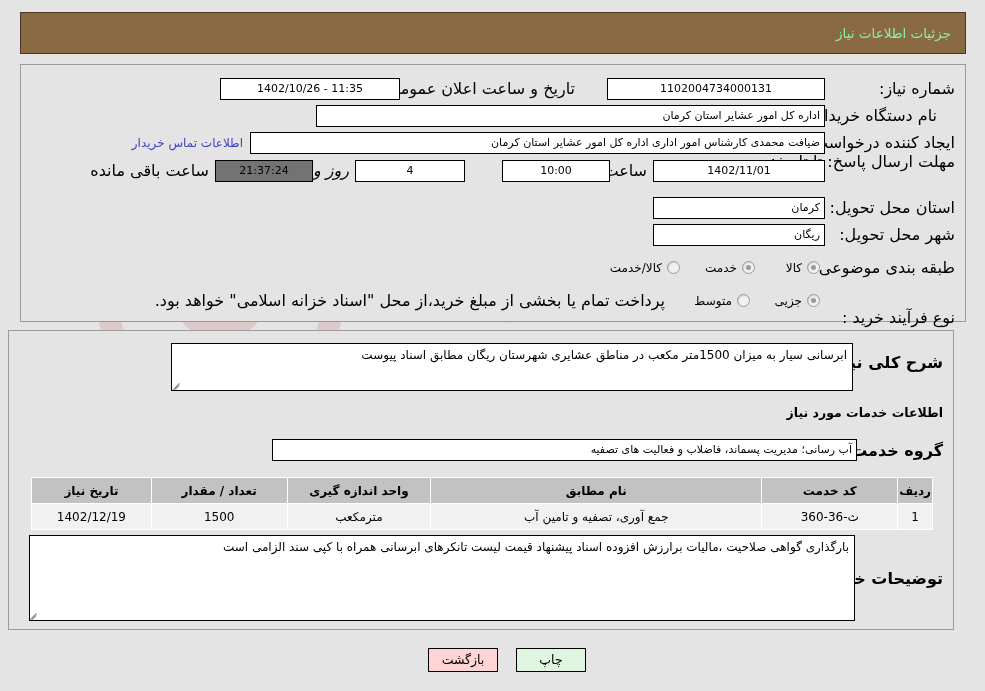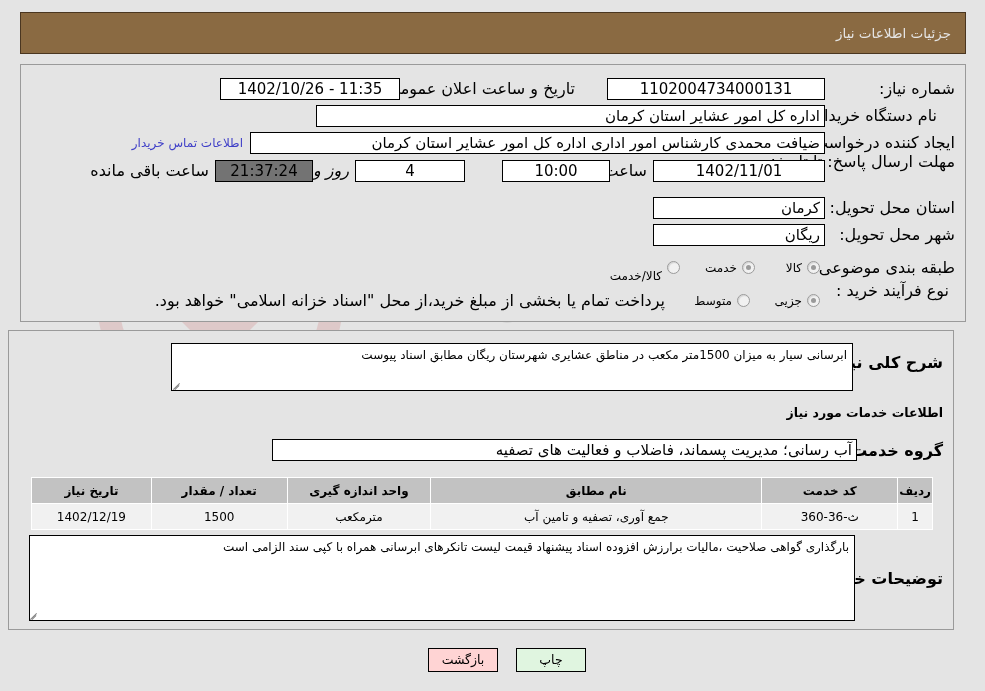--- a/index.html
+++ b/index.html
@@ -39,21 +39,21 @@
   
   #header-bar {
     position: absolute;
     left: 20px; top: 12px;
     width: 946px; height: 42px;
     background: #8a6a42;
     border: 1px solid #4a3620;
     z-index: 2;
   }
   #header-bar .title {
-    color: #e5e5e5;
+    color: #86efac;
     font-size: 13.5px;
     line-height: 40px;
     padding-left: 0;
     padding-right: 0;
     margin-right: 0;
     text-align: right;
     padding-left: 0px;
     padding-right: 0px;
     margin-left: 0;
     direction: rtl;
@@ -80,21 +80,21 @@
     text-align: right;
     direction: rtl;
     white-space: nowrap;
     line-height: 20px;
   }
   .lbl.bold { font-weight: bold; }
   .fld {
     position: absolute;
     background: #ffffff;
     border: 1px solid #000000;
-    font-size: 15px;
+    font-size: 11px;
     color: #000;
     line-height: 20px;
     height: 22px;
     direction: rtl;
     text-align: right;
     padding: 0 4px;
     white-space: nowrap;
     overflow: hidden;
     font-family: "DejaVu Sans", "Liberation Sans", sans-serif;
   }
@@ -268,23 +268,23 @@
 
     <div class="lbl" style="right:10px; top:160px; width:125px;">شهر محل تحویل:</div>
     <div class="fld" style="right:140px; top:159px; width:172px;">ریگان</div>
 
     <div class="lbl" style="right:10px; top:193px; width:125px;">طبقه بندی موضوعی:</div>
     <div class="radio on" style="right:145px; top:196px;"></div>
     <div class="radio-lbl" style="right:163px; top:196px;">کالا</div>
     <div class="radio on" style="right:210px; top:196px;"></div>
     <div class="radio-lbl" style="right:228px; top:196px;">خدمت</div>
     <div class="radio" style="right:285px; top:196px;"></div>
-    <div class="radio-lbl" style="right:303px; top:204px;">کالا/خدمت</div>
-
-    <div class="lbl" style="right:10px; top:216px; width:125px;text-align:center;">نوع فرآیند خرید :</div>
+    <div class="radio-lbl" style="right:303px; top:196px;">کالا/خدمت</div>
+
+    <div class="lbl" style="right:10px; top:243px; width:125px;">نوع فرآیند خرید :</div>
     <div class="radio on" style="right:145px; top:229px;"></div>
     <div class="radio-lbl" style="right:163px; top:229px;">جزیی</div>
     <div class="radio" style="right:215px; top:229px;"></div>
     <div class="radio-lbl" style="right:233px; top:229px;">متوسط</div>
     <div class="lbl" style="right:300px; top:226px;">پرداخت تمام یا بخشی از مبلغ خرید،از محل "اسناد خزانه اسلامی" خواهد بود.</div>
   </div>
 
   <div class="panel" id="panel-middle">
 
     <div class="lbl bold" style="right:10px; top:22px;">شرح کلی نیاز:</div>

